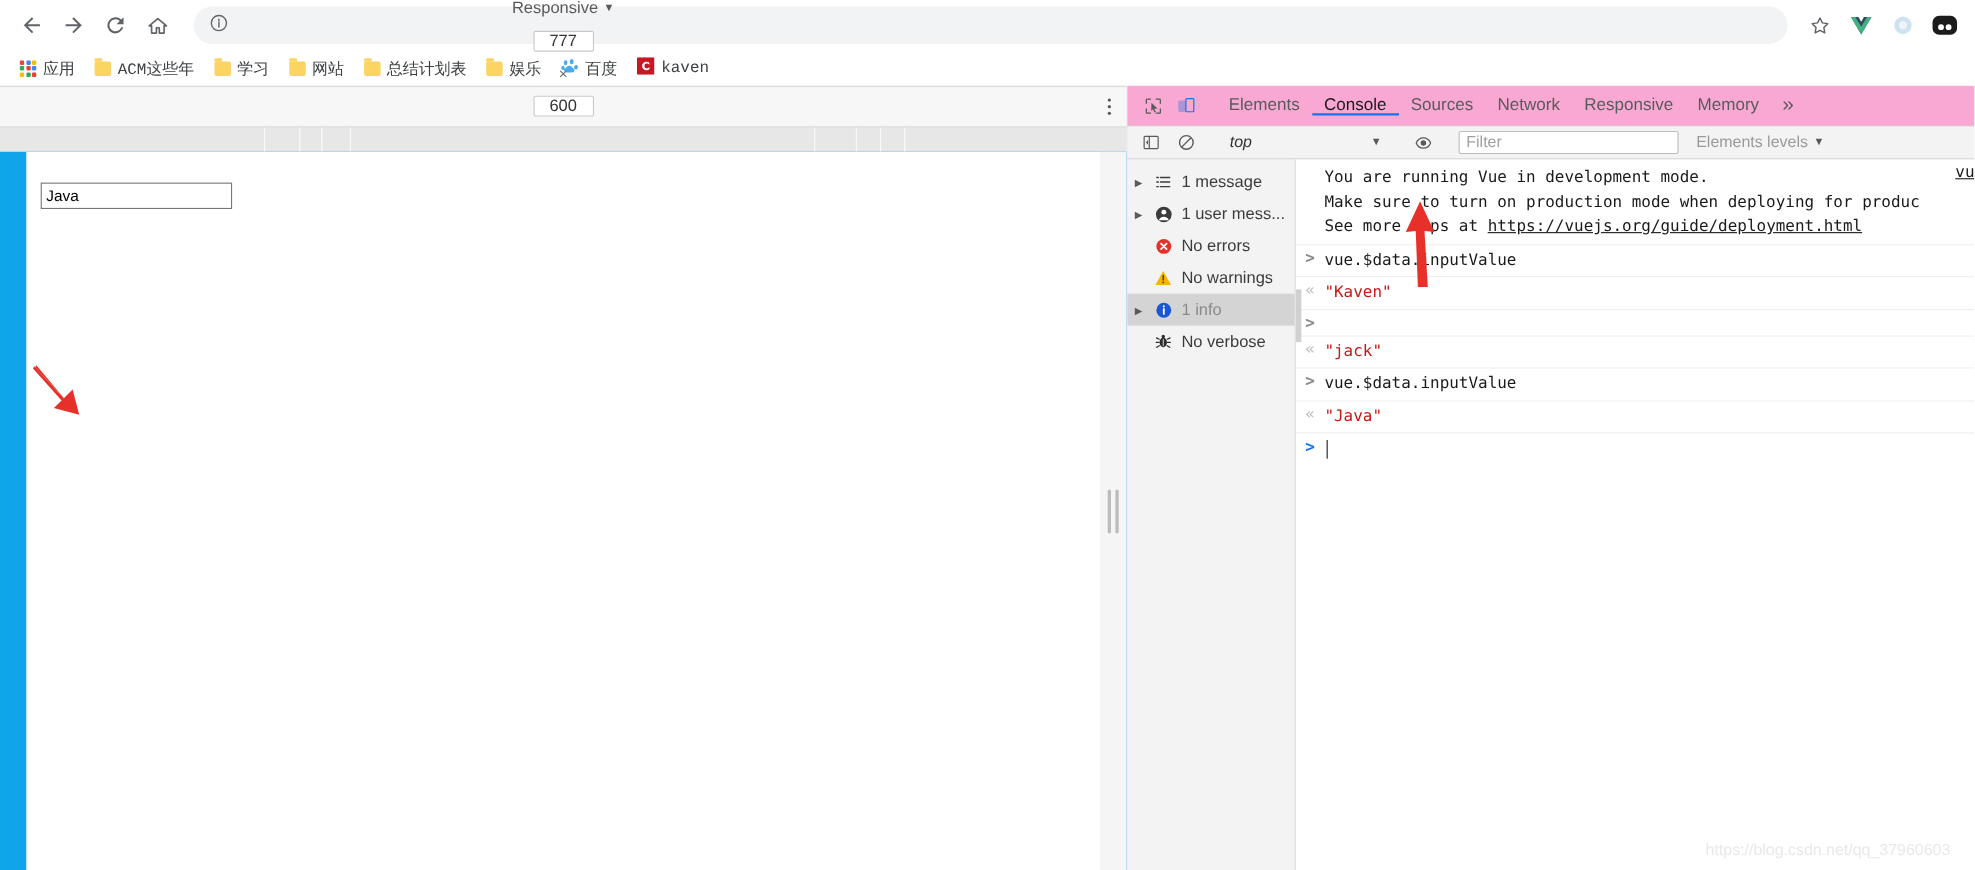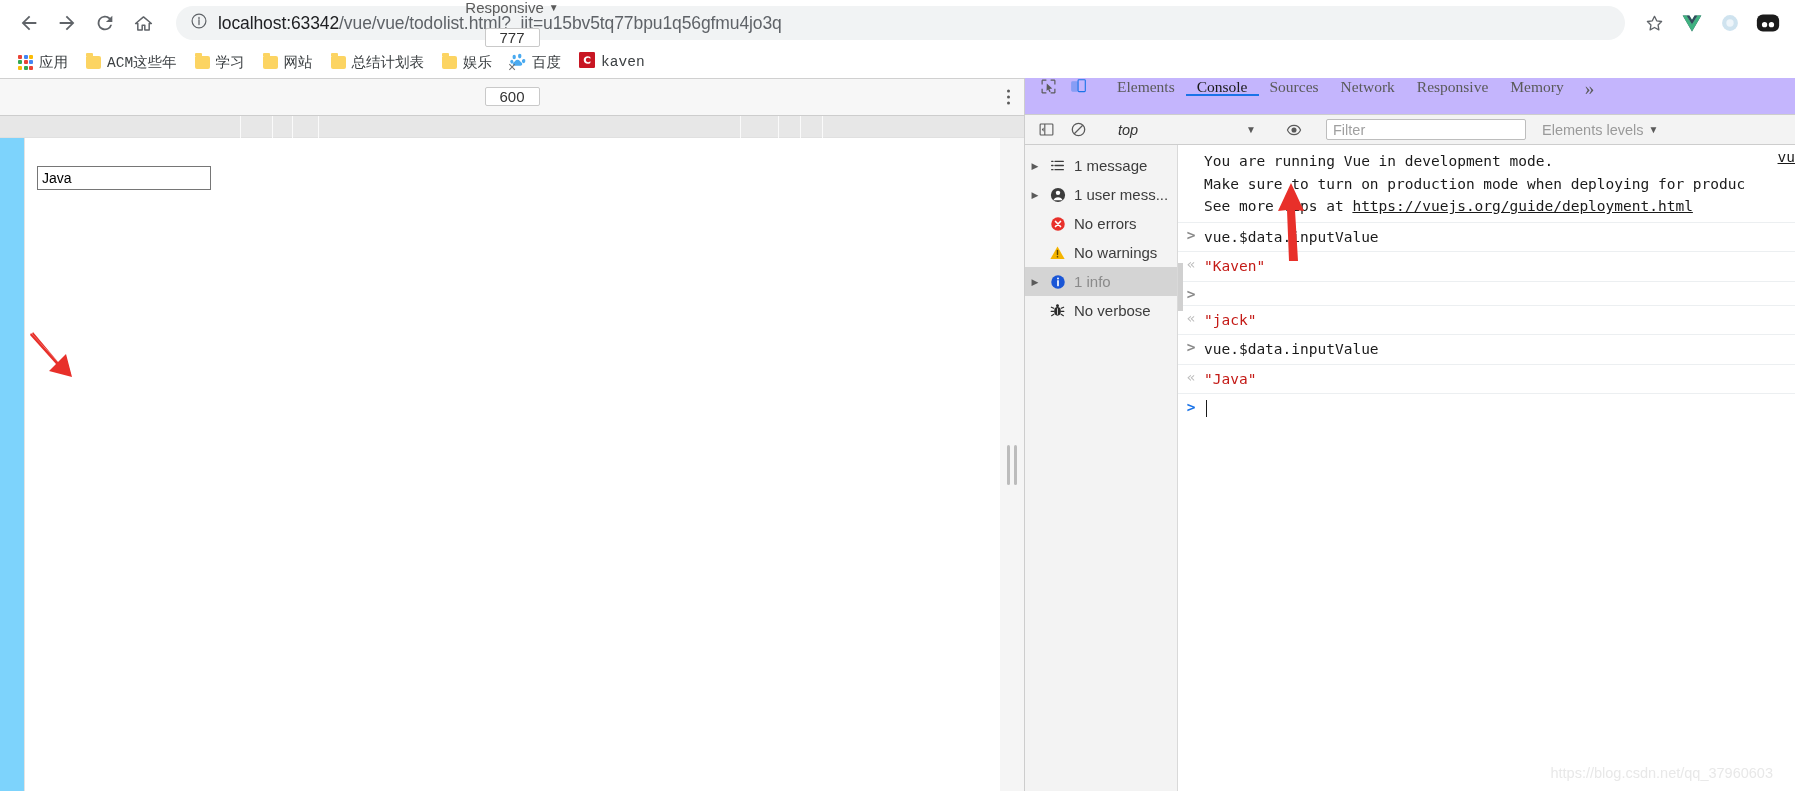--- a/index.html
+++ b/index.html
@@ -98,21 +98,21 @@
   }
   #dt-menu i { width: 3px; height: 3px; border-radius: 50%; background: #5a5a5a; display: block; }
 
   #ruler {
     height: 22px; background: #e7e7e7; border-bottom: 1px solid #e0e0e0;
     position: relative;
   }
   #ruler .tick { position: absolute; top: 0; width: 1px; height: 22px; background: #fafafa; }
 
   #viewport-wrap {
-    flex: 1 1 auto; background: #7dd3fc; display: flex;
+    flex: 1 1 auto; background: #0ea5e9; display: flex;
     position: relative; overflow: hidden;
   }
   #page-frame {
     width: 1000px; height: 100%; background: #ffffff;
     border-right: 1px solid #e3e3e3; border-left: 1px solid #e3e3e3;
     margin-left: 24px; padding: 28px 0 0 12px; position: relative;
   }
   #todo-input {
     width: 174px; height: 24px; border: 1px solid #767676;
     font-size: 14px; color: #000; padding: 2px 4px;
@@ -127,22 +127,22 @@
 
   
   #arrow-page { position: absolute; left: 28px; top: 192px; pointer-events: none; }
 
   
   #devtools {
     width: 771px; height: 713px; background: #ffffff;
     border-left: 1px solid #cdcdcd; display: flex; flex-direction: column;
   }
   #dt-tabbar {
-    height: 37px; background: #c4b5fd; border-bottom: 1px solid #cdcdcd;
-    display: flex; align-items: flex-start; padding-left: 8px; font-family: Liberation Serif, serif;
+    height: 37px; background: #f9a8d4; border-bottom: 1px solid #cdcdcd;
+    display: flex; align-items: center; padding-left: 8px;
   }
   .dt-icon-btn {
     width: 30px; display: flex; align-items: center; justify-content: center;
     cursor: pointer; color: #5a5a5a;
   }
   .vsep { width: 1px; background: #d4d4d4; margin: 7px 6px; flex: 0 0 auto; }
   .dt-tab {
     display: flex; align-items: center; padding: 0 11px;
     font-size: 15.5px; color: #5a5a5a; cursor: pointer; white-space: nowrap;
   }
@@ -254,21 +254,20 @@
         </svg>
     </div>
 
     <div id="omnibox">
       <span class="info-icon">
         <svg width="18" height="18" viewBox="0 0 24 24">
             <circle cx="12" cy="12" r="9.2" fill="none" stroke="currentColor" stroke-width="1.6"></circle>
             <path d="M12 10.6v6.2M12 7.3v1.6" stroke="currentColor" stroke-width="1.7" stroke-linecap="round"></path>
           </svg>
       </span>
-      <span id="omnibox-url"><span class="scheme-host">localhost:63342</span><span class="path">/vue/vue/todolist.html?_ijt=u15bv5tq77bpu1q56gfmu4jo3q</span></span>
     </div>
 
     <div id="nav-right">
       <div class="ext-icon">
         <svg width="21" height="21" viewBox="0 0 24 24">
             <path d="M12 3.8l2.5 5.1 5.6.8-4.05 3.95.96 5.58L12 16.6l-5.01 2.63.96-5.58L3.9 9.7l5.6-.8z" fill="none" stroke="#5f6368" stroke-width="1.5" stroke-linejoin="round"></path>
           </svg>
       </div>
       <div class="ext-icon">
         <svg width="22" height="20" viewBox="0 0 26 22">

